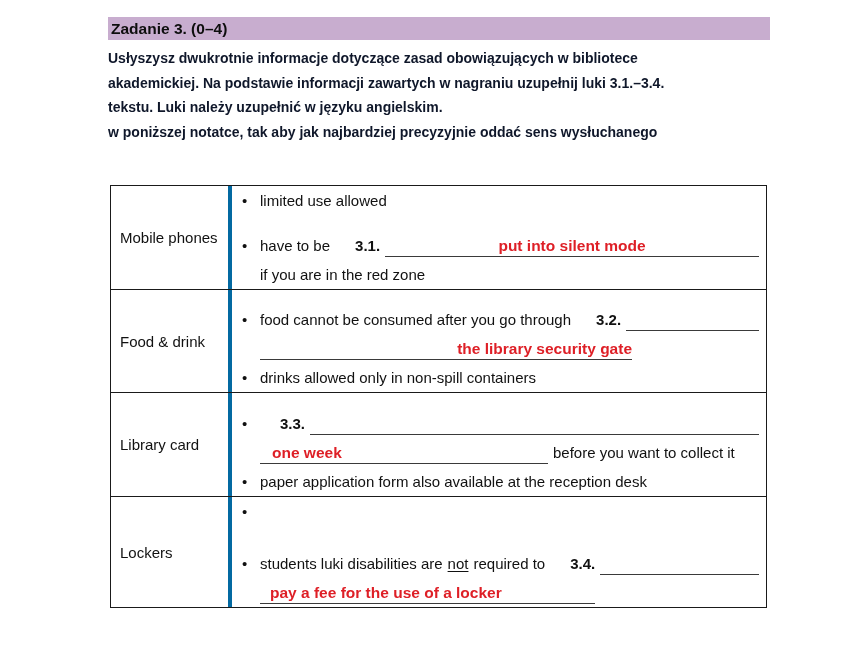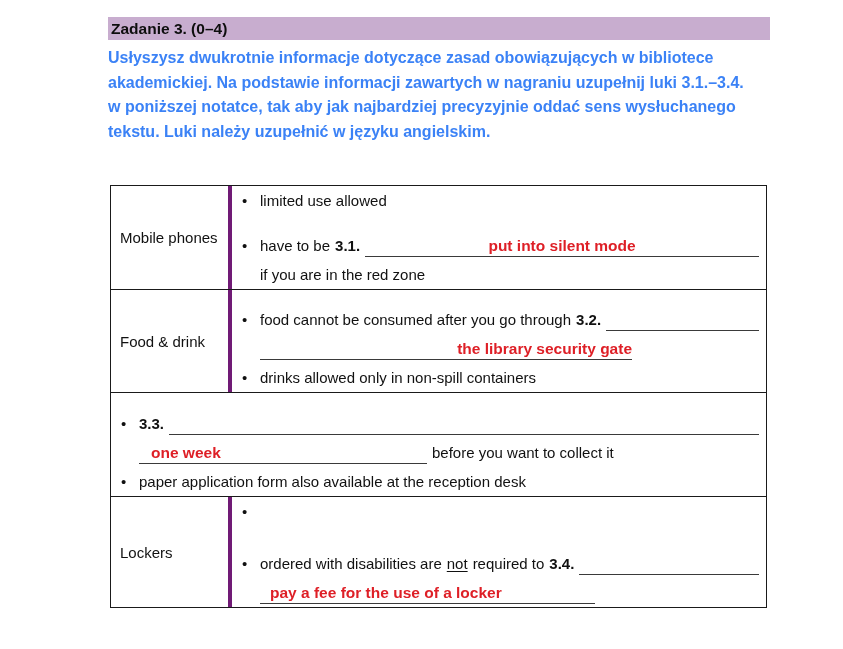--- a/index.html
+++ b/index.html
@@ -29,37 +29,37 @@
     padding-left: 3px;
     color: #0d0d0d;
   }
 
   
   .instructions {
     position: absolute;
     left: 108px; top: 46px;
     width: 665px;
     font-weight: bold;
-    font-size: 16px;
+    font-size: 14px;
     line-height: 24.5px;
-    color: #3b82f6;
+    color: #0f172a;
   }
 
   
   .notes-table {
     position: absolute;
     left: 110px; top: 185px;
     width: 657px;
     border: 1.5px solid #1a1a1a;
   }
   .trow { display: flex; }
   .trow.bordered { border-bottom: 1px solid #1a1a1a; }
   .cell-label {
     flex: 0 0 121px;
-    border-right: 4px solid #701a75;
+    border-right: 4px solid #0369a1;
     display: flex;
     align-items: center;
     padding-left: 9px;
     font-size: 15px;
   }
   .cell-content {
     flex: 1;
     padding: 0 7px 0 10px;
     display: flex;
     flex-direction: column;
@@ -74,21 +74,21 @@
   .tline {
     display: flex;
     align-items: flex-end;
     column-gap: 5px;
     line-height: 22px;
     min-height: 22px;
     margin: 3.5px 0;
   }
   .bullet { flex: 0 0 13px; text-align: left; }
   .indent { padding-left: 18px; }
-  .num { font-weight: bold; }
+  .num { font-weight: bold; margin-left: 20px; }
   .ul { text-decoration: underline; text-underline-offset: 2px; text-align: center; }
 
   .gap {
     border-bottom: 1.5px solid #3a3a3a;
     height: 22px;
     white-space: nowrap;
   }
   .gap.fill { flex: 1 1 auto; margin-top: 44px; }
   .gap.center { text-align: center; }
   .gap.w372 { flex: 0 0 372px; padding-left: 8px; text-align: right; }
@@ -105,22 +105,22 @@
 
 <div id="page">
 
   <div class="header-bar">
     <span class="title">Zadanie 3. (0–4)</span>
   </div>
 
   <div class="instructions">
     <div>Usłyszysz dwukrotnie informacje dotyczące zasad obowiązujących w bibliotece</div>
     <div>akademickiej. Na podstawie informacji zawartych w nagraniu uzupełnij luki 3.1.–3.4.</div>
+    <div>tekstu. Luki należy uzupełnić w języku angielskim.</div>
     <div>w poniższej notatce, tak aby jak najbardziej precyzyjnie oddać sens wysłuchanego</div>
-    <div>tekstu. Luki należy uzupełnić w języku angielskim.</div>
   </div>
 
   <div class="notes-table">
 
     <div class="trow bordered h1">
       <div class="cell-label">Mobile phones</div>
       <div class="cell-content">
         <div class="tline">
           <span class="bullet">•</span>
           <span>limited use allowed</span>
@@ -150,20 +150,21 @@
           <span class="gap w372"><span class="ans">the library security gate</span></span>
         </div>
         <div class="tline">
           <span class="bullet">•</span>
           <span>drinks allowed only in non-spill containers</span>
         </div>
       </div>
     </div>
 
     <div class="trow bordered h3">
+      <div class="cell-label">Library card</div>
       <div class="cell-content">
         <div class="tline">
           <span class="bullet">•</span>
           <span class="num">3.3.</span>
           <span class="gap fill"></span>
         </div>
         <div class="tline indent">
           <span class="gap w288"><span class="ans">one week</span></span>
           <span>before you want to collect it</span>
         </div>
@@ -175,21 +176,21 @@
     </div>
 
     <div class="trow h4">
       <div class="cell-label">Lockers</div>
       <div class="cell-content">
         <div class="tline">
           <span class="bullet">•</span>
         </div>
         <div class="tline">
           <span class="bullet">•</span>
-          <span>ordered with disabilities are</span>
+          <span>students luki disabilities are</span>
           <span class="ul">not</span>
           <span>required to</span>
           <span class="num">3.4.</span>
           <span class="gap fill"></span>
         </div>
         <div class="tline indent">
           <span class="gap w335"><span class="ans">pay a fee for the use of a locker</span></span>
         </div>
       </div>
     </div>

